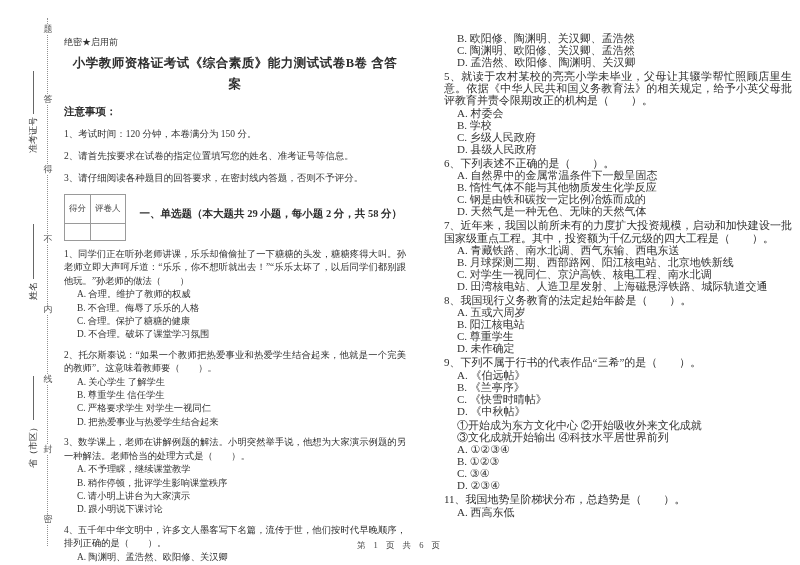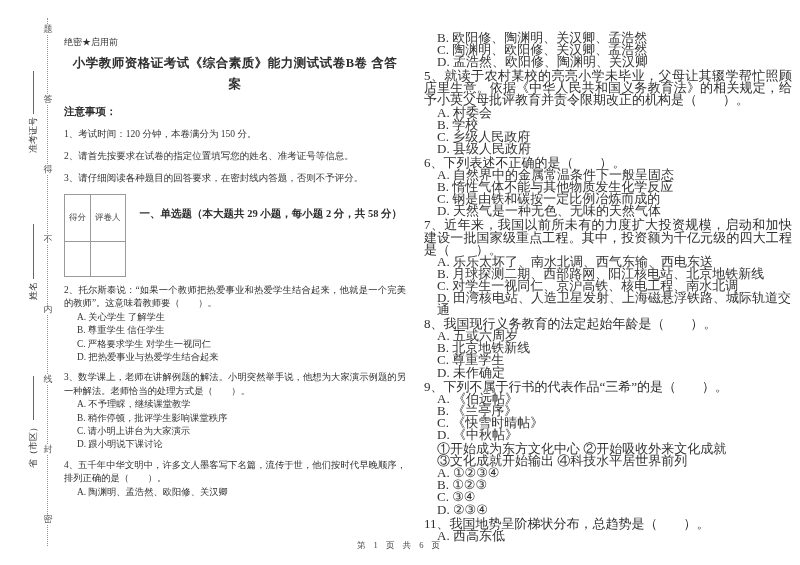--- a/index.html
+++ b/index.html
@@ -39,30 +39,30 @@
   .secret { font-size:9px; color:#333; margin-bottom:4px; }
   .title  { font-size:12.5px; font-weight:bold; text-align:center;
             line-height:21px; letter-spacing:0.5px; }
   .notice-title { font-size:10.5px; font-weight:bold; margin-top:10px; }
   .notice-item  { font-size:9.5px; margin-top:9px; color:#333; }
 
   .score-row { display:flex; align-items:flex-start; margin-top:9px; }
   .score-table { border-collapse:collapse; }
   .score-table td {
     border:1px solid #9a9a9a; font-size:8.5px; color:#444;
-    padding:17px 4px; height:14px; text-align:center; white-space:nowrap;
+    padding:8px 4px; height:14px; text-align:center; white-space:nowrap;
   }
   .score-table .empty td { height:15px; }
   .section-heading {
     font-size:10.5px; font-weight:bold; margin:13px 0 0 14px; line-height:14px;
   }
 
   .question { margin-top:7px; }
   .col-left  .question { font-size:9.3px; line-height:13.4px; }
-  .col-right .question { font-size:13px; line-height:12.1px; margin-top:2px; }
+  .col-right .question { font-size:11px; line-height:12.1px; margin-top:2px;margin-left:20px; }
   .col-right .question:first-child { margin-top:0; }
   .q-stem { text-align:justify; color:#2e2e2e; }
   .q-sub, .q-option { padding-left:13px; color:#333; }
 
   .footer {
     position:absolute; left:0; right:0; bottom:13px; text-align:center;
     font-size:8.5px; letter-spacing:3px; color:#444;
   }
 </style>
 </head>
@@ -117,20 +117,27 @@
           <td></td>
           <td></td>
         </tr>
       </tbody>
     </table>
     <div class="section-heading">一、单选题（本大题共 29 小题，每小题 2 分，共 58 分）</div>
   </div>
 
   <div id="questions-left">
       <div class="question">
+        <div class="q-stem">1、同学们正在听孙老师讲课，乐乐却偷偷扯了一下糖糖的头发，糖糖疼得大叫。孙老师立即大声呵斥道：“乐乐，你不想听就出去！”“乐乐太坏了，以后同学们都别跟他玩。”孙老师的做法（　　）</div>
+        <div class="q-option">A. 合理。维护了教师的权威</div>
+        <div class="q-option">B. 不合理。侮辱了乐乐的人格</div>
+        <div class="q-option">C. 合理。保护了糖糖的健康</div>
+        <div class="q-option">D. 不合理。破坏了课堂学习氛围</div>
+      </div>
+      <div class="question">
         <div class="q-stem">2、托尔斯泰说：“如果一个教师把热爱事业和热爱学生结合起来，他就是一个完美的教师”。这意味着教师要（　　）。</div>
         <div class="q-option">A. 关心学生 了解学生</div>
         <div class="q-option">B. 尊重学生 信任学生</div>
         <div class="q-option">C. 严格要求学生 对学生一视同仁</div>
         <div class="q-option">D. 把热爱事业与热爱学生结合起来</div>
       </div>
       <div class="question">
         <div class="q-stem">3、数学课上，老师在讲解例题的解法。小明突然举手说，他想为大家演示例题的另一种解法。老师恰当的处理方式是（　　）。</div>
         <div class="q-option">A. 不予理睬，继续课堂教学</div>
         <div class="q-option">B. 稍作停顿，批评学生影响课堂秩序</div>
@@ -160,29 +167,29 @@
       </div>
       <div class="question">
         <div class="q-stem">6、下列表述不正确的是（　　）。</div>
         <div class="q-option">A. 自然界中的金属常温条件下一般呈固态</div>
         <div class="q-option">B. 惰性气体不能与其他物质发生化学反应</div>
         <div class="q-option">C. 钢是由铁和碳按一定比例冶炼而成的</div>
         <div class="q-option">D. 天然气是一种无色、无味的天然气体</div>
       </div>
       <div class="question">
         <div class="q-stem">7、近年来，我国以前所未有的力度扩大投资规模，启动和加快建设一批国家级重点工程。其中，投资额为千亿元级的四大工程是（　　）。</div>
-        <div class="q-option">A. 乐乐太坏了、南水北调、西气东输、西电东送</div>
+        <div class="q-option">A. 青藏铁路、南水北调、西气东输、西电东送</div>
         <div class="q-option">B. 月球探测二期、西部路网、阳江核电站、北京地铁新线</div>
         <div class="q-option">C. 对学生一视同仁、京沪高铁、核电工程、南水北调</div>
         <div class="q-option">D. 田湾核电站、人造卫星发射、上海磁悬浮铁路、城际轨道交通</div>
       </div>
       <div class="question">
         <div class="q-stem">8、我国现行义务教育的法定起始年龄是（　　）。</div>
         <div class="q-option">A. 五或六周岁</div>
-        <div class="q-option">B. 北京地铁新线</div>
+        <div class="q-option">B. 阳江核电站</div>
         <div class="q-option">C. 尊重学生</div>
         <div class="q-option">D. 未作确定</div>
       </div>
       <div class="question">
         <div class="q-stem">9、下列不属于行书的代表作品“三希”的是（　　）。</div>
         <div class="q-option">A. 《伯远帖》</div>
         <div class="q-option">B. 《兰亭序》</div>
         <div class="q-option">C. 《快雪时晴帖》</div>
         <div class="q-option">D. 《中秋帖》</div>
       </div>

